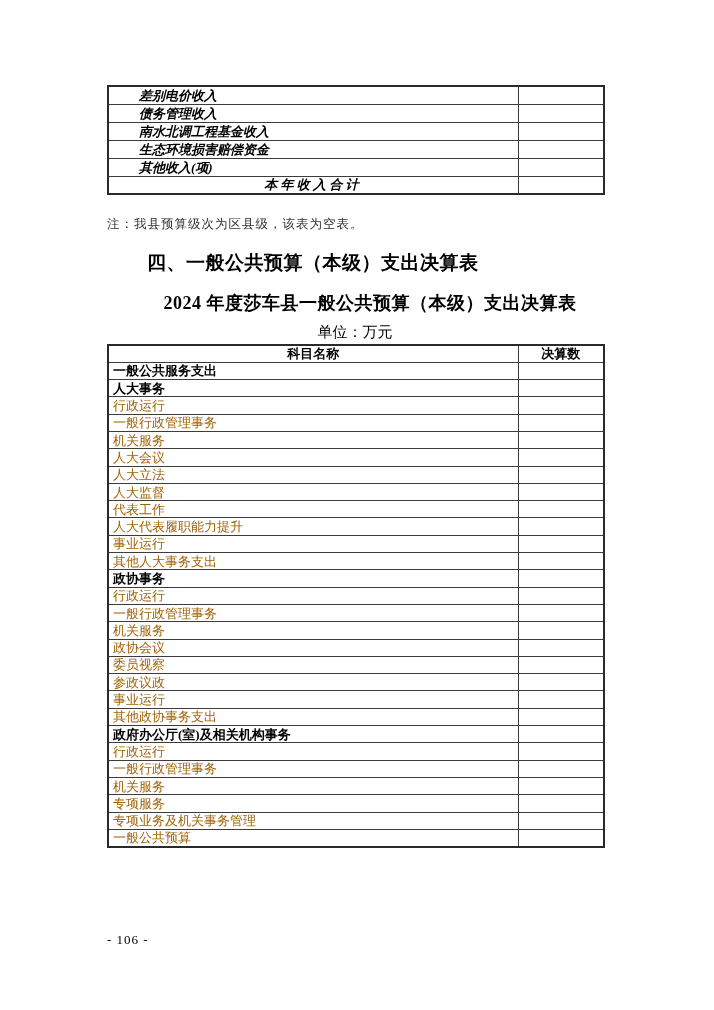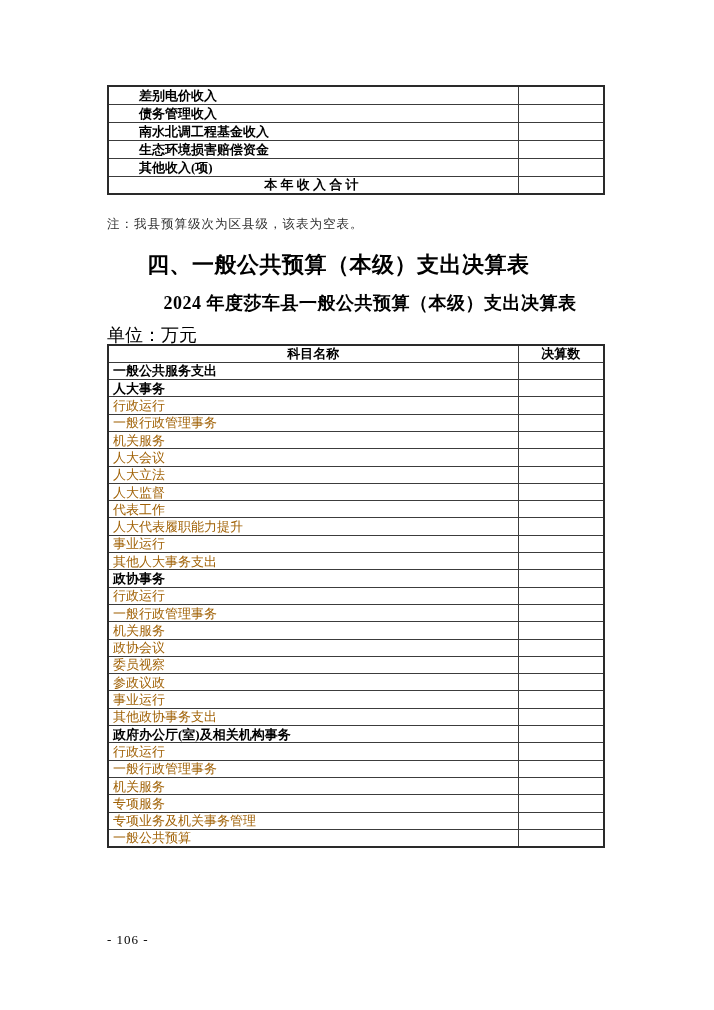--- a/index.html
+++ b/index.html
@@ -28,21 +28,21 @@
     font-size: 13px;
     line-height: 1;
     padding: 0 4px;
     overflow: hidden;
     white-space: nowrap;
     vertical-align: middle;
   }
   col.subject-col { width: 410px; }
   col.value-col  { width: 86px; }
 
-  #income-table { top: 85px; }
+  #income-table { top: 85px; font-style: italic; }
   #income-table td { height: 18px; }
   #income-table td.subject { font-weight: bold; padding-left: 30px; }
   #income-table tr.total-row td.subject {
     text-align: center; padding-left: 0; font-weight: bold;
   }
 
   #expense-table { top: 344px; }
   #expense-table td, #expense-table th { height: 17.3px; }
   #expense-table th {
     font-weight: bold; text-align: center; font-size: 13px;
@@ -63,40 +63,40 @@
     color: #2f2f2f;
     font-family: "DejaVu Serif", "Liberation Serif", serif;
     letter-spacing: 1px;
   }
   .section-title {
     position: absolute;
     left: 107px; top: 250px;
     width: 496px;
     font-family: "Liberation Sans", "DejaVu Sans", sans-serif;
     font-weight: bold;
-    font-size: 22px;
+    font-size: 19px;
     text-align: left;
     padding-left: 40px;
     letter-spacing: 0.5px;
   }
   .table-title {
     position: absolute;
     left: 122px; top: 291px;
     width: 496px;
     font-weight: bold;
     font-size: 18px;
     text-align: center;
     letter-spacing: 0.5px;
   }
   .unit-label {
     position: absolute;
     left: 107px; top: 323px;
     width: 496px;
-    text-align: left;
-    font-size: 18px;
+    text-align: center;
+    font-size: 15px;
   }
   .page-number {
     position: absolute;
     left: 107px; top: 932px;
     font-size: 13px;
     letter-spacing: 1px;
   }
 </style>
 </head>
 <body>

